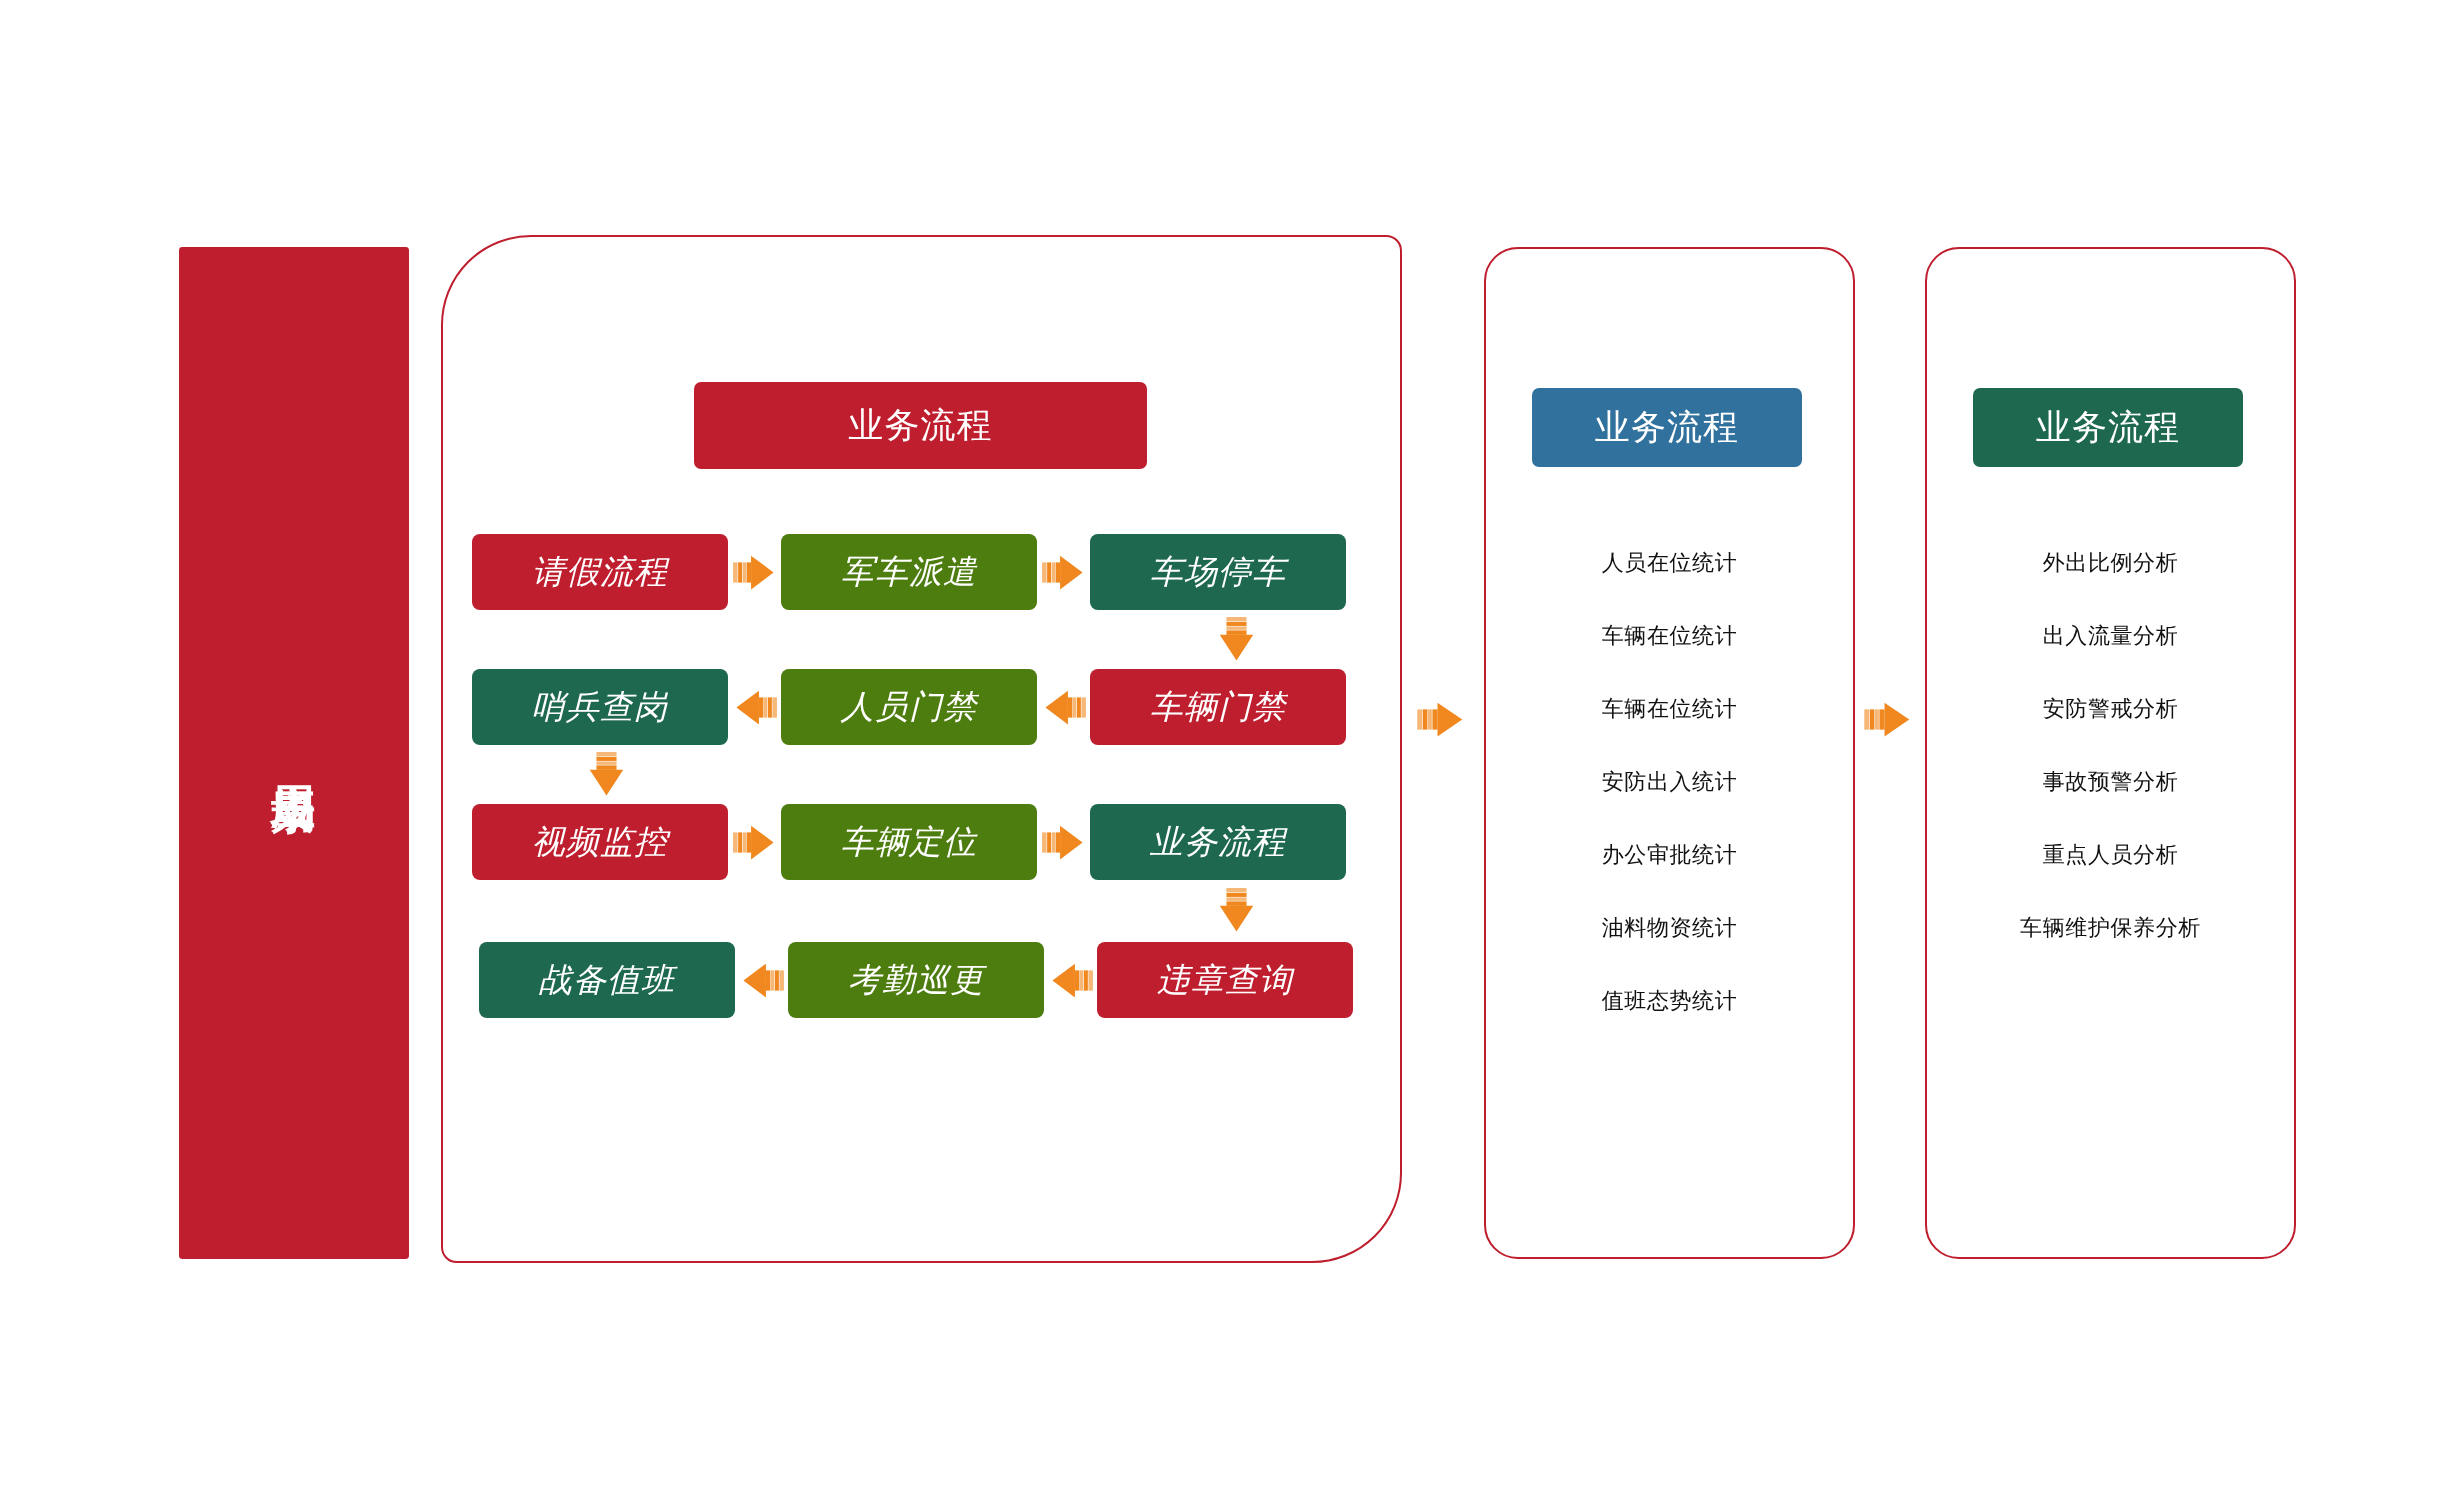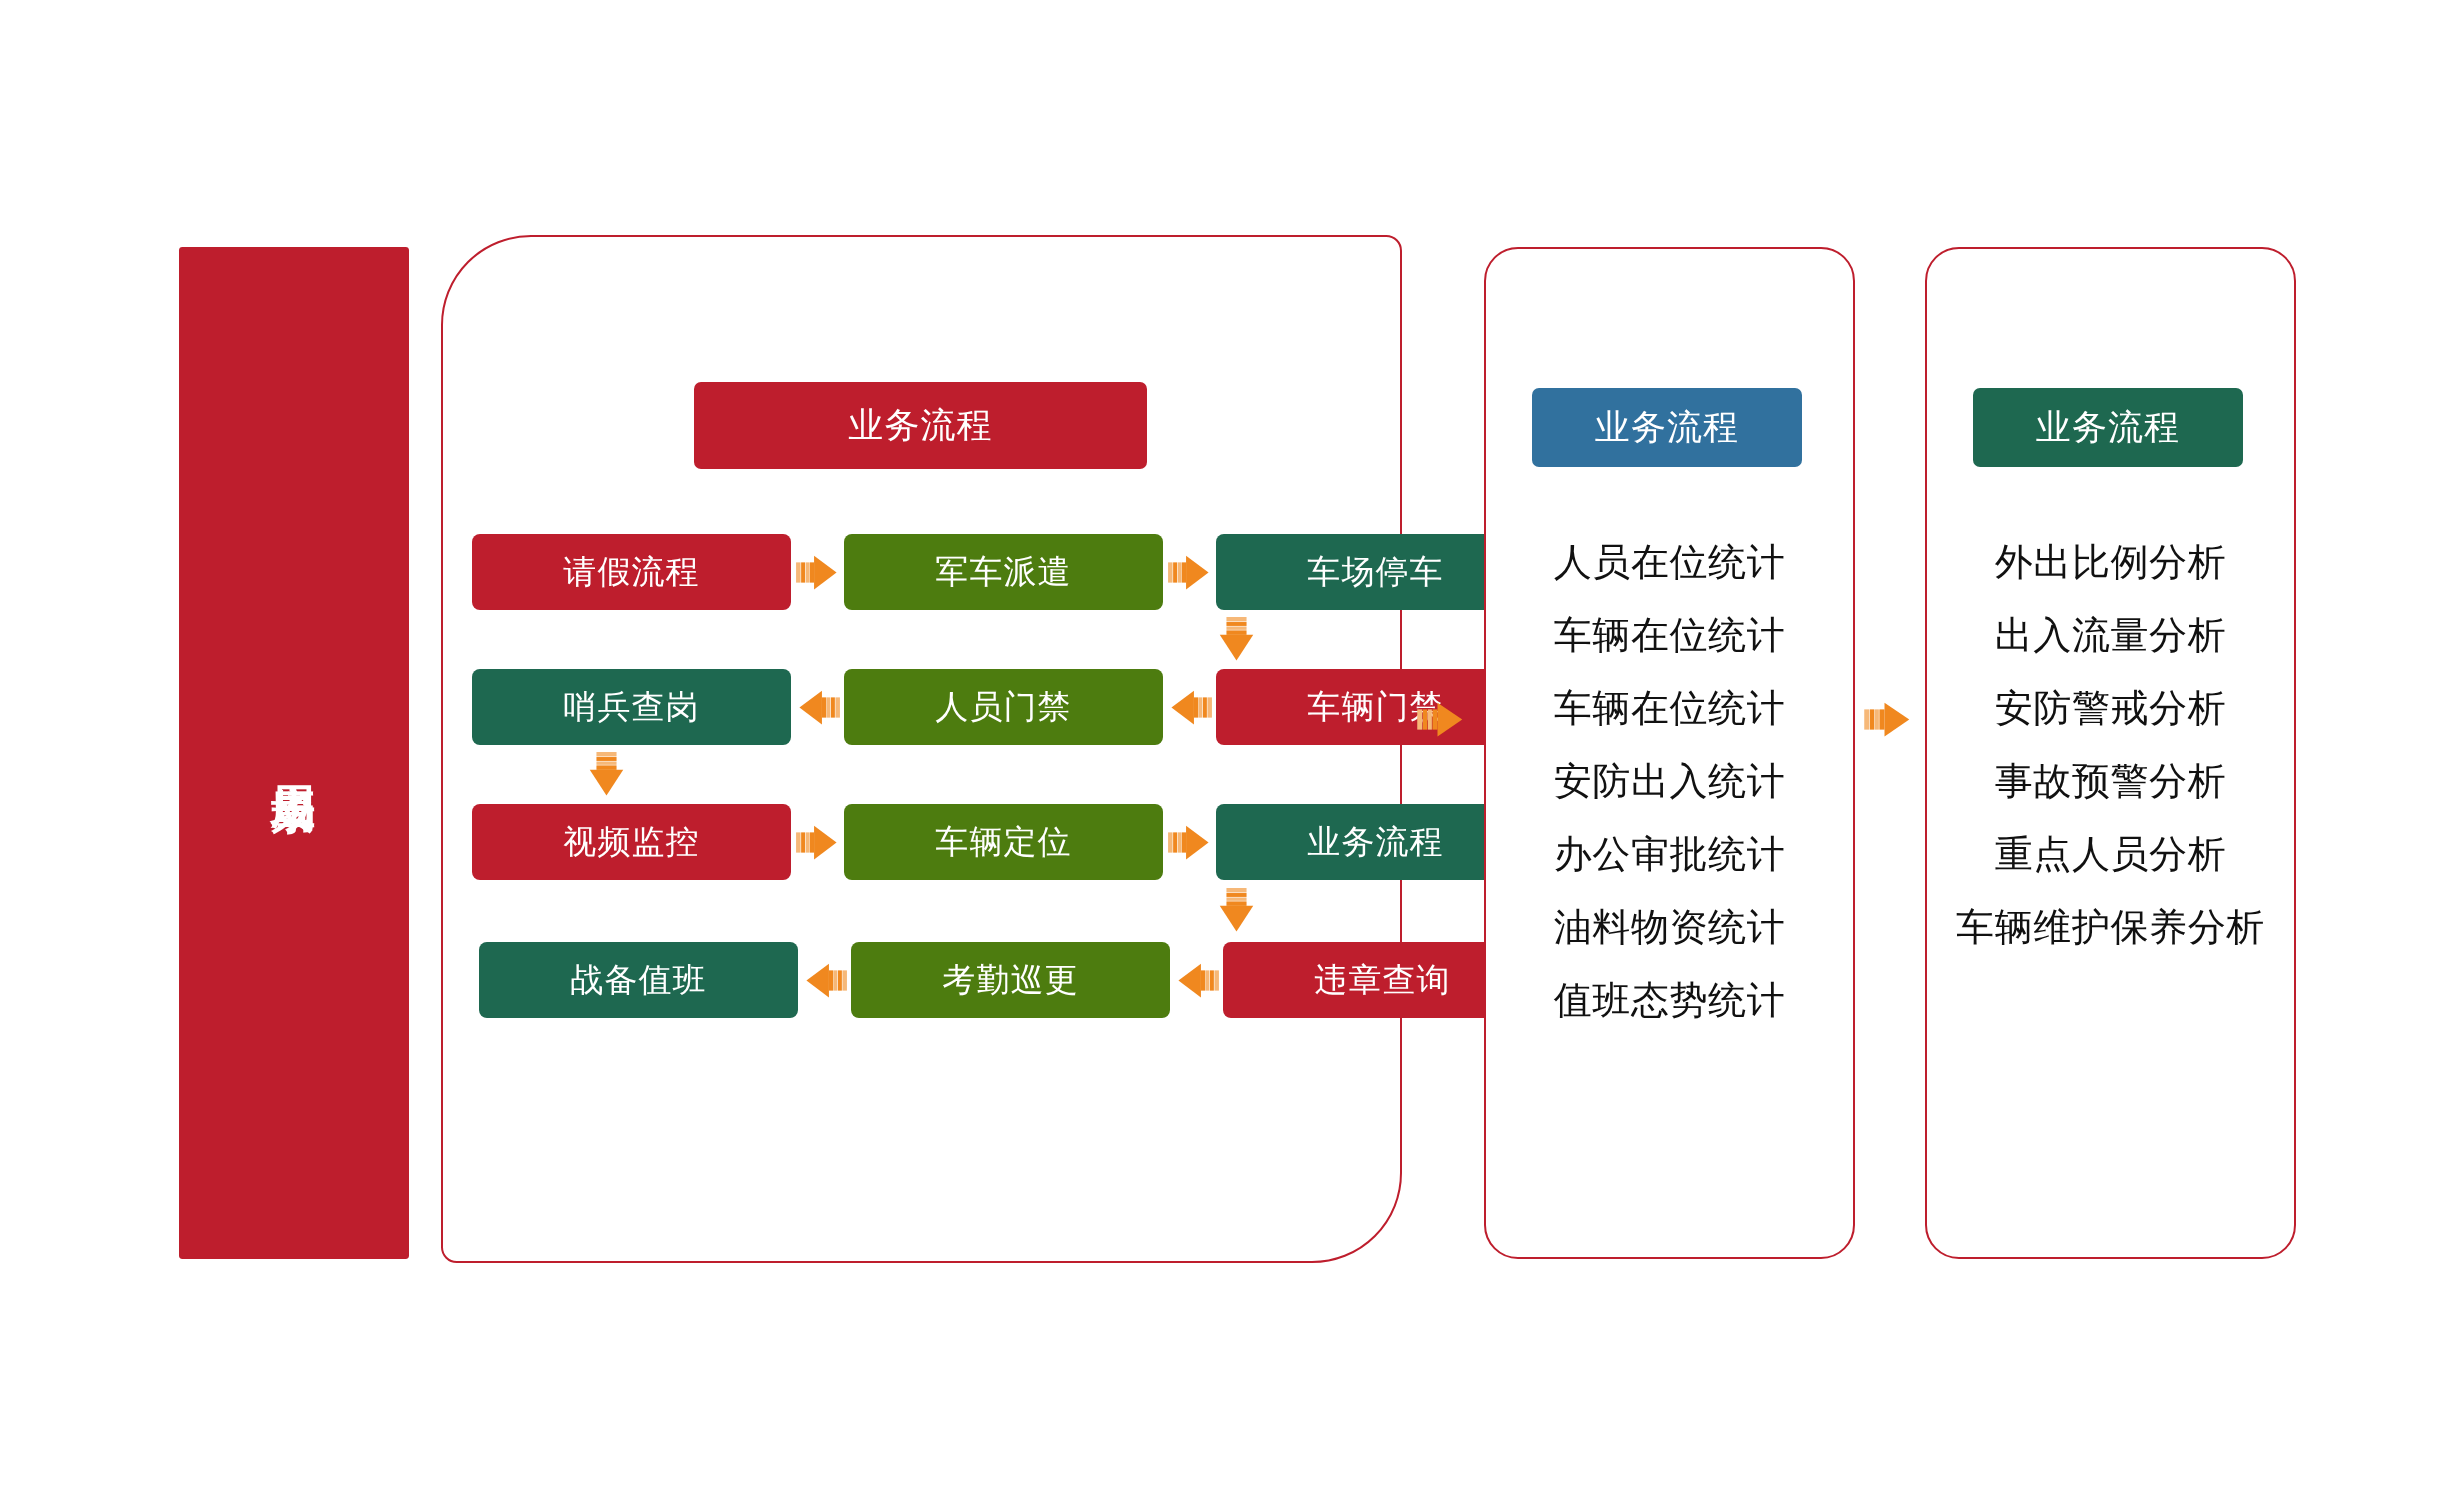--- a/index.html
+++ b/index.html
@@ -116,30 +116,31 @@
     height: 76px;
     display: flex;
     align-items: center;
   }
   .flow-row.r1 { top: 0px; }
   .flow-row.r2 { top: 135px; }
   .flow-row.r3 { top: 270px; }
   .flow-row.r4 { top: 408px; margin-left: 7px; }
 
   .flow-box {
-    width: 319px;
+    width: 256px;
     height: 76px;
     border-radius: 7.9px;
     display: flex;
     align-items: center;
     justify-content: center;
     color: #ffffff;
     font-size: 33px;
     letter-spacing: 1.1px;
     flex: none;
+    font-style: italic;
   }
   .flow-box.red   { background: #BE1E2D; }
   .flow-box.blue  { background: #4d7c0f; }
   .flow-box.green { background: #1E6850; }
 
   .gap {
     flex: none;
     width: 53px;
     height: 76px;
     display: flex;
@@ -184,21 +185,21 @@
     position: absolute;
     display: flex;
     flex-direction: column;
     align-items: center;
     gap: 0px;
   }
   #statistics-list { left: 1484px; top: 526px; width: 371px; }
   #analysis-list   { left: 1925px; top: 526px; width: 371px; }
 
   .list-item {
-    font-size: 38px;
+    font-size: 22px;
     color: #111111;
     letter-spacing: 0.6px;
     line-height: 73px;
     height: 73px;
     white-space: nowrap;
     text-align: center;
   }
 </style>
 </head>
 <body>

